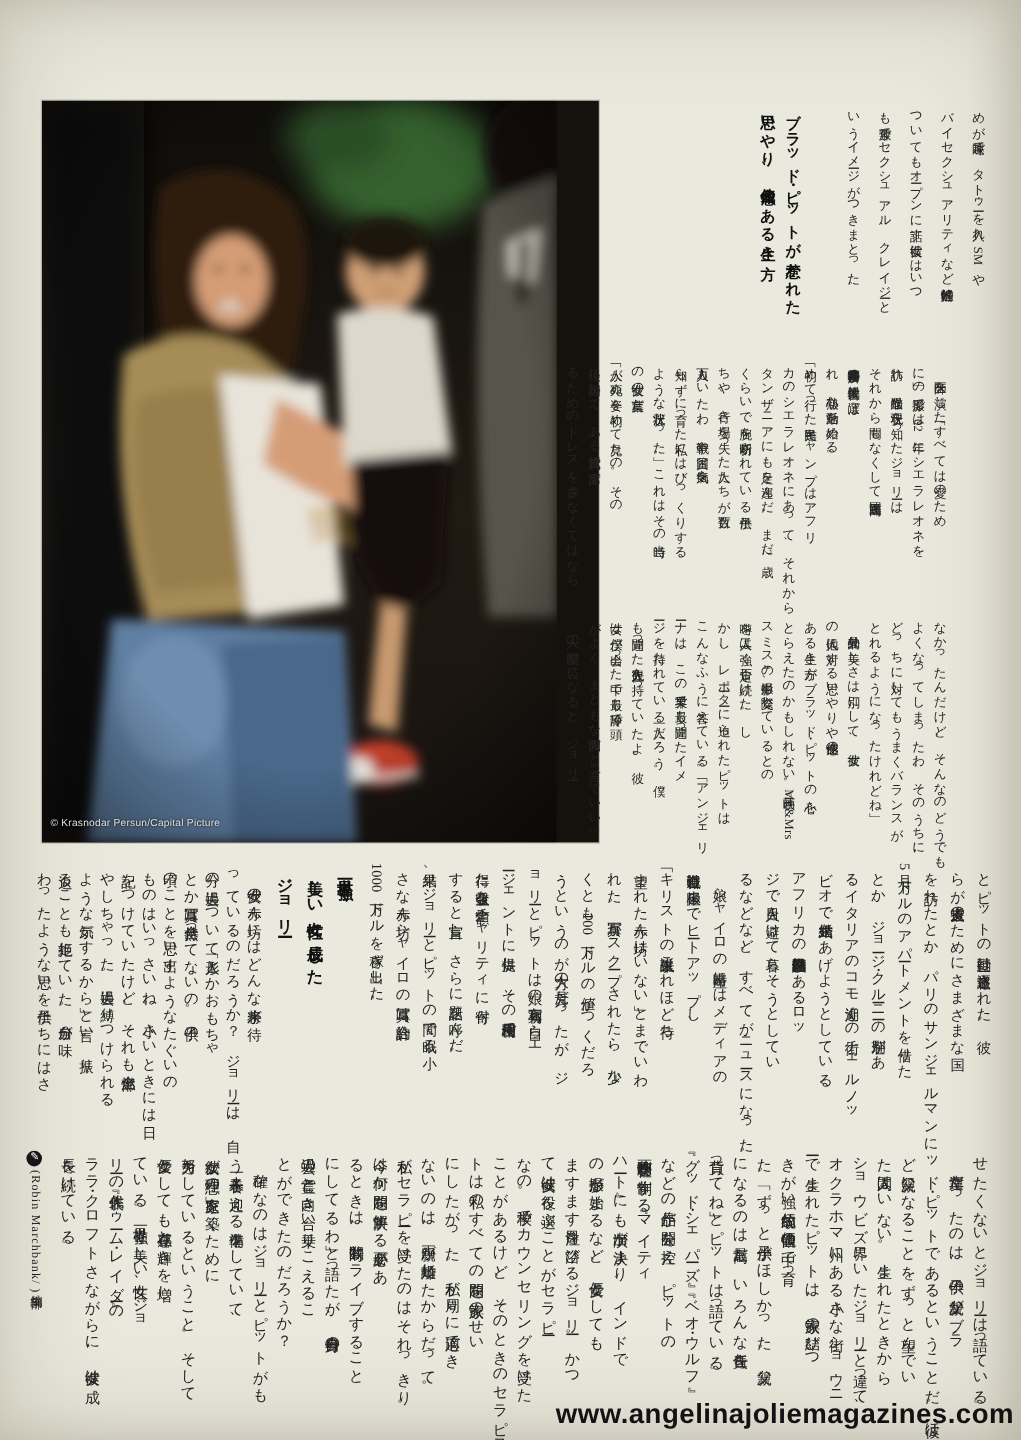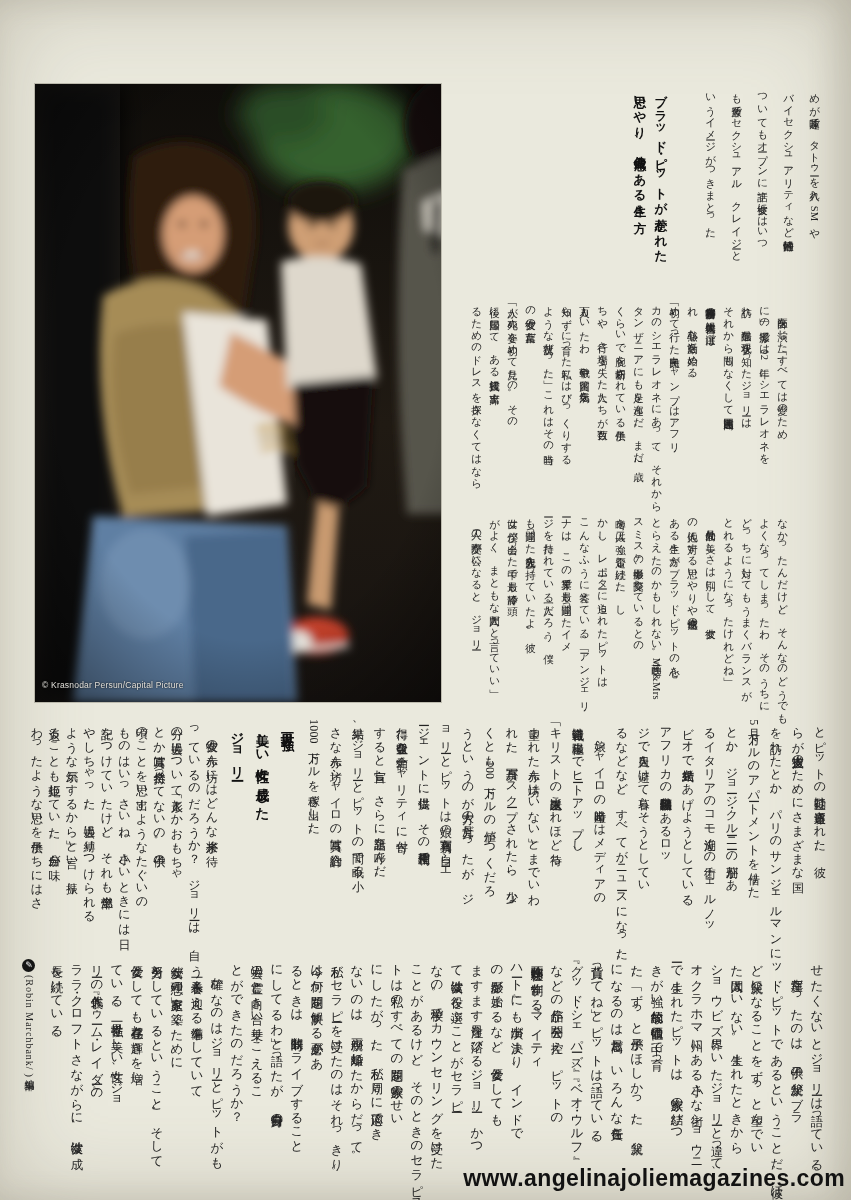--- a/index.html
+++ b/index.html
@@ -23,21 +23,21 @@
   .band-a2 { top:719px; right:631px; height:234px; font-size:12px;   line-height:17.5px; letter-spacing:.4px; }
   .band-b  { top:956px; right:24px;  height:240px; font-size:12.5px; line-height:20px;  letter-spacing:.5px; }
   .byline  { top:958px; left:22px;   height:242px; font-size:10px;   line-height:15px;  letter-spacing:1px; }
   .pen-badge {
     display:inline-block; width:13px; height:13px; background:#151515; color:#fff;
     border-radius:50%; font-size:9px; line-height:13px; text-align:center;
     font-family:"DejaVu Sans",sans-serif; margin:1px 0 3px 0;
   }
   
   .photo {
-    position:absolute; left:35px; top:84px; width:406px; height:618px;
+    position:absolute; left:35px; top:84px; width:464px; height:618px;
     background:#15120e; overflow:hidden; box-shadow:0 0 0 1px rgba(60,55,40,.25);
   }
   .photo svg { display:block; }
   .photo-credit {
     position:absolute; left:7px; bottom:12px;
     font-family:"Liberation Sans","DejaVu Sans",sans-serif;
     font-size:8.5px; color:#e2e0da; letter-spacing:.2px; text-shadow:0 0 2px #000;
   }
   .url {
     position:absolute; right:6px; bottom:8px;

